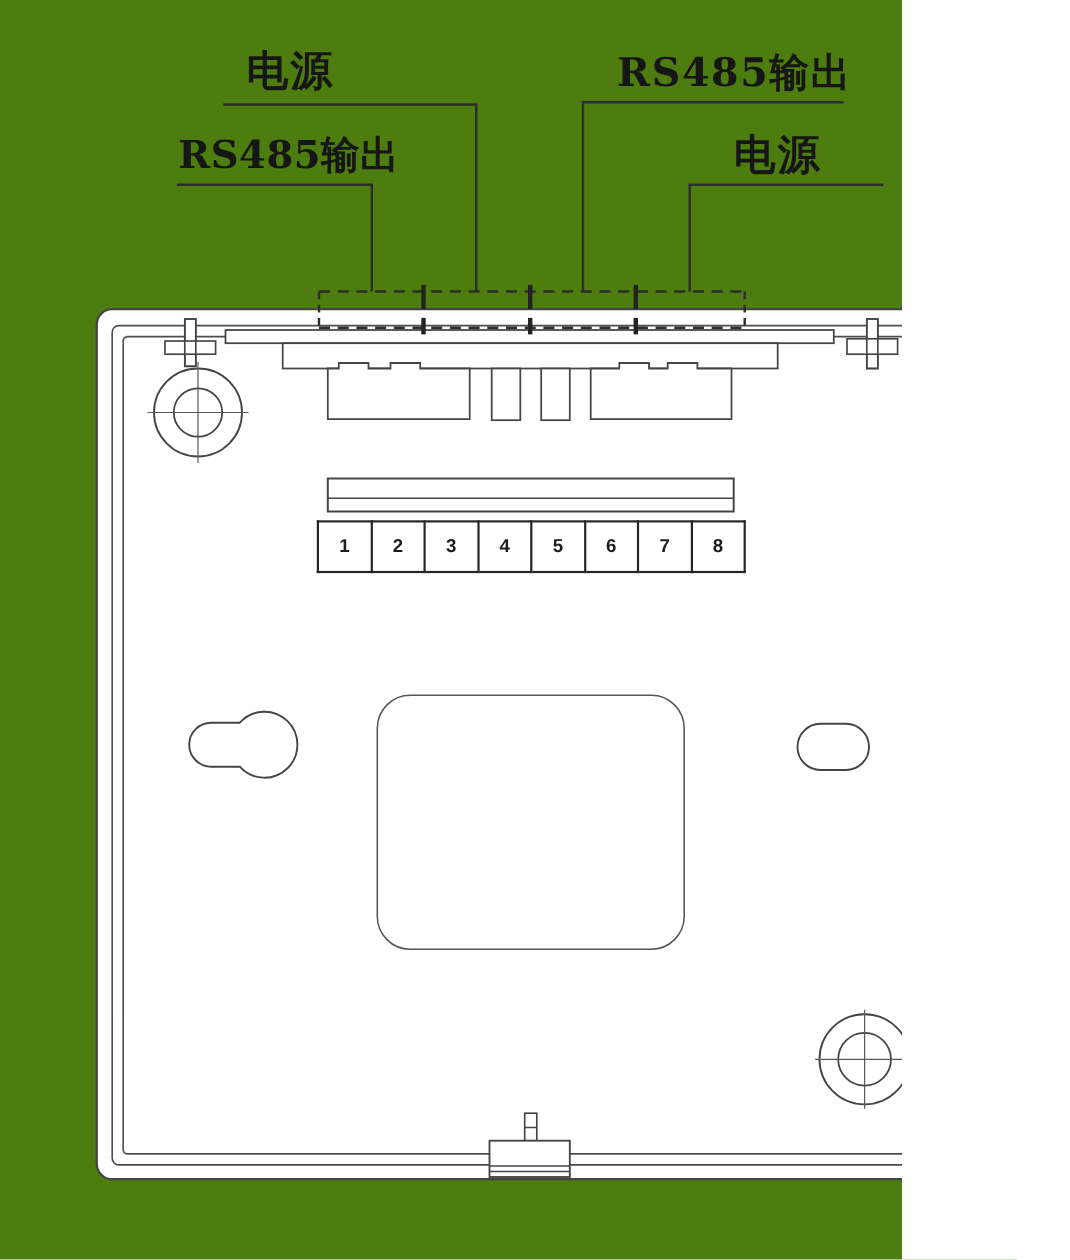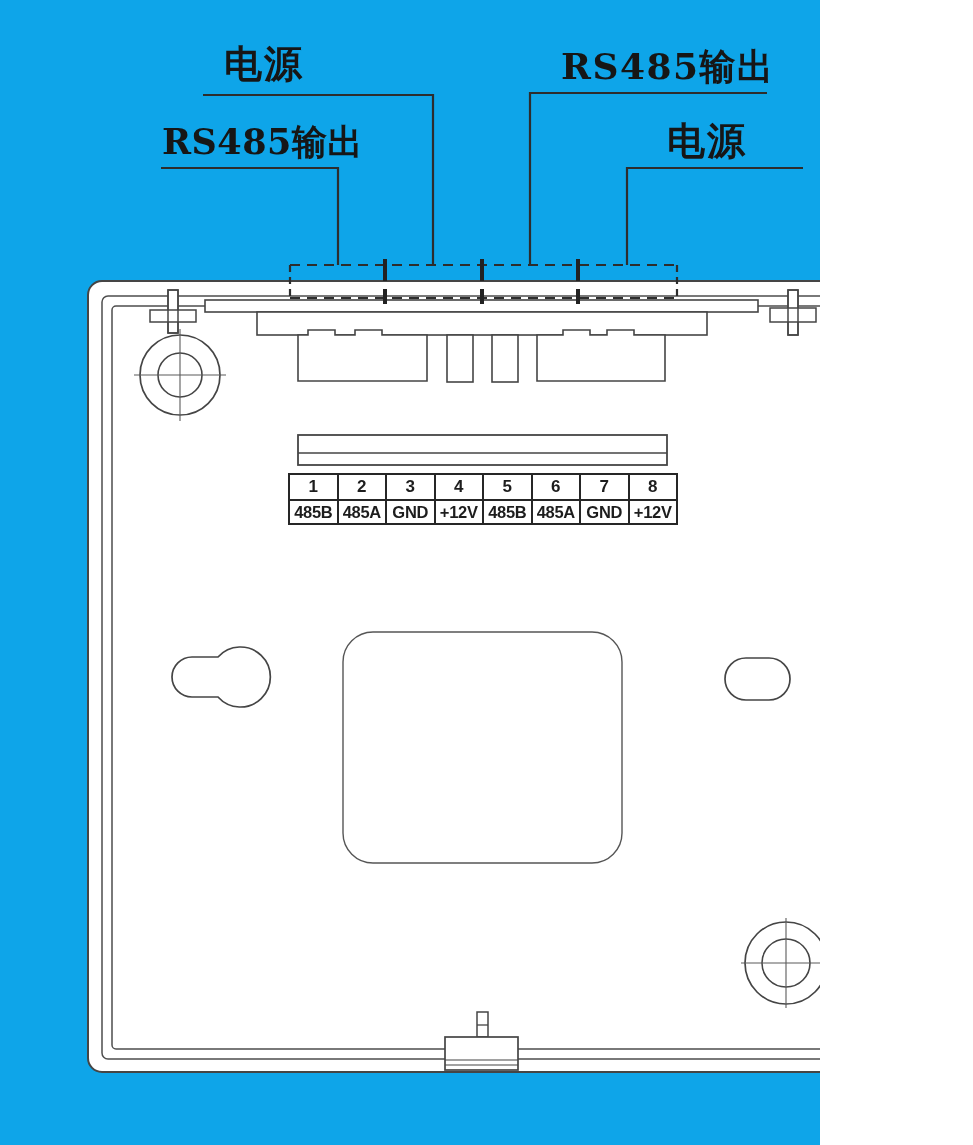--- a/index.html
+++ b/index.html
@@ -1,19 +1,19 @@
 <!DOCTYPE html>
 <html><head>
 <meta charset="utf-8">
 <style>
   html,body{margin:0;padding:0;background:#ffffff;}
   .canvas{
     position:relative;
     width:820px;height:1145px;
-    background:#0ea5e9;
+    background:#4d7c0f;
     overflow:hidden;
     font-family:"Liberation Sans", sans-serif;
   }
   .lineart{position:absolute;left:0;top:0;}
   .callout{
     position:absolute;
     font-family:"DejaVu Serif","Liberation Serif",serif;
     font-weight:600;
     color:#161616;
     white-space:nowrap;
@@ -123,26 +123,16 @@
         <tr class="pin-row">
       <td>1</td>
       <td>2</td>
       <td>3</td>
       <td>4</td>
       <td>5</td>
       <td>6</td>
       <td>7</td>
       <td>8</td>
     </tr>
-    <tr class="signal-row">
-      <td>485B</td>
-      <td>485A</td>
-      <td>GND</td>
-      <td>+12V</td>
-      <td>485B</td>
-      <td>485A</td>
-      <td>GND</td>
-      <td>+12V</td>
-    </tr>
   </tbody>
     </table>
 
 </div>
 
 </body></html>

